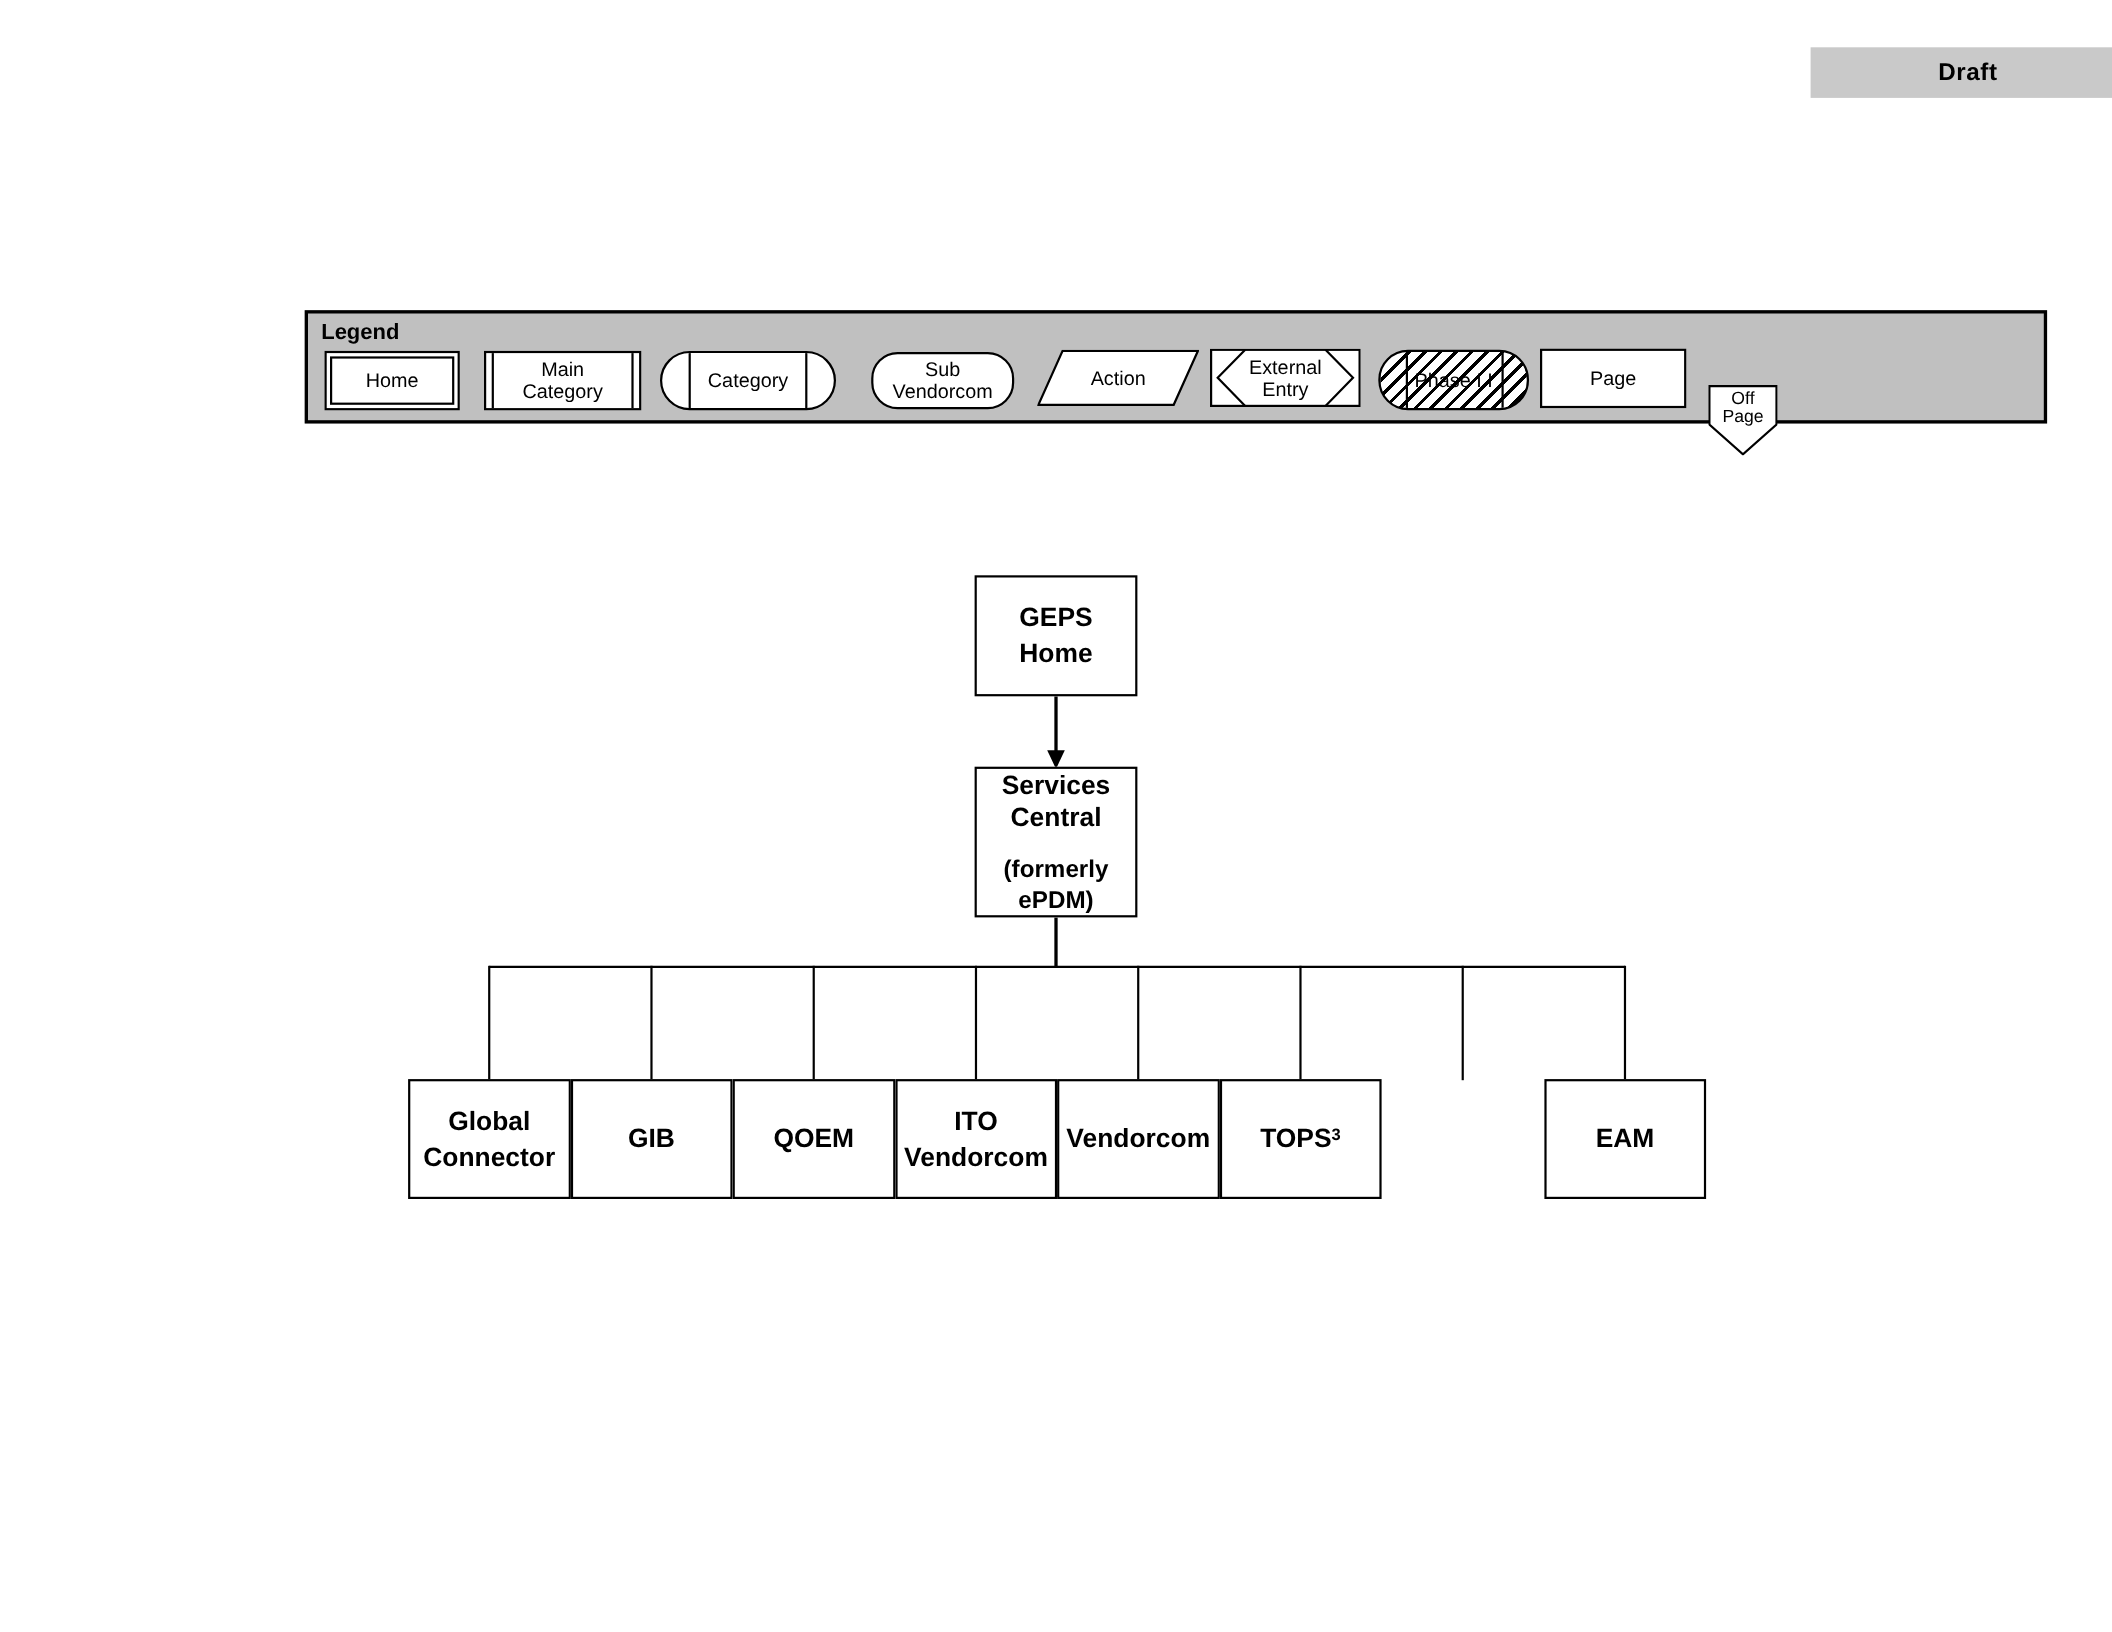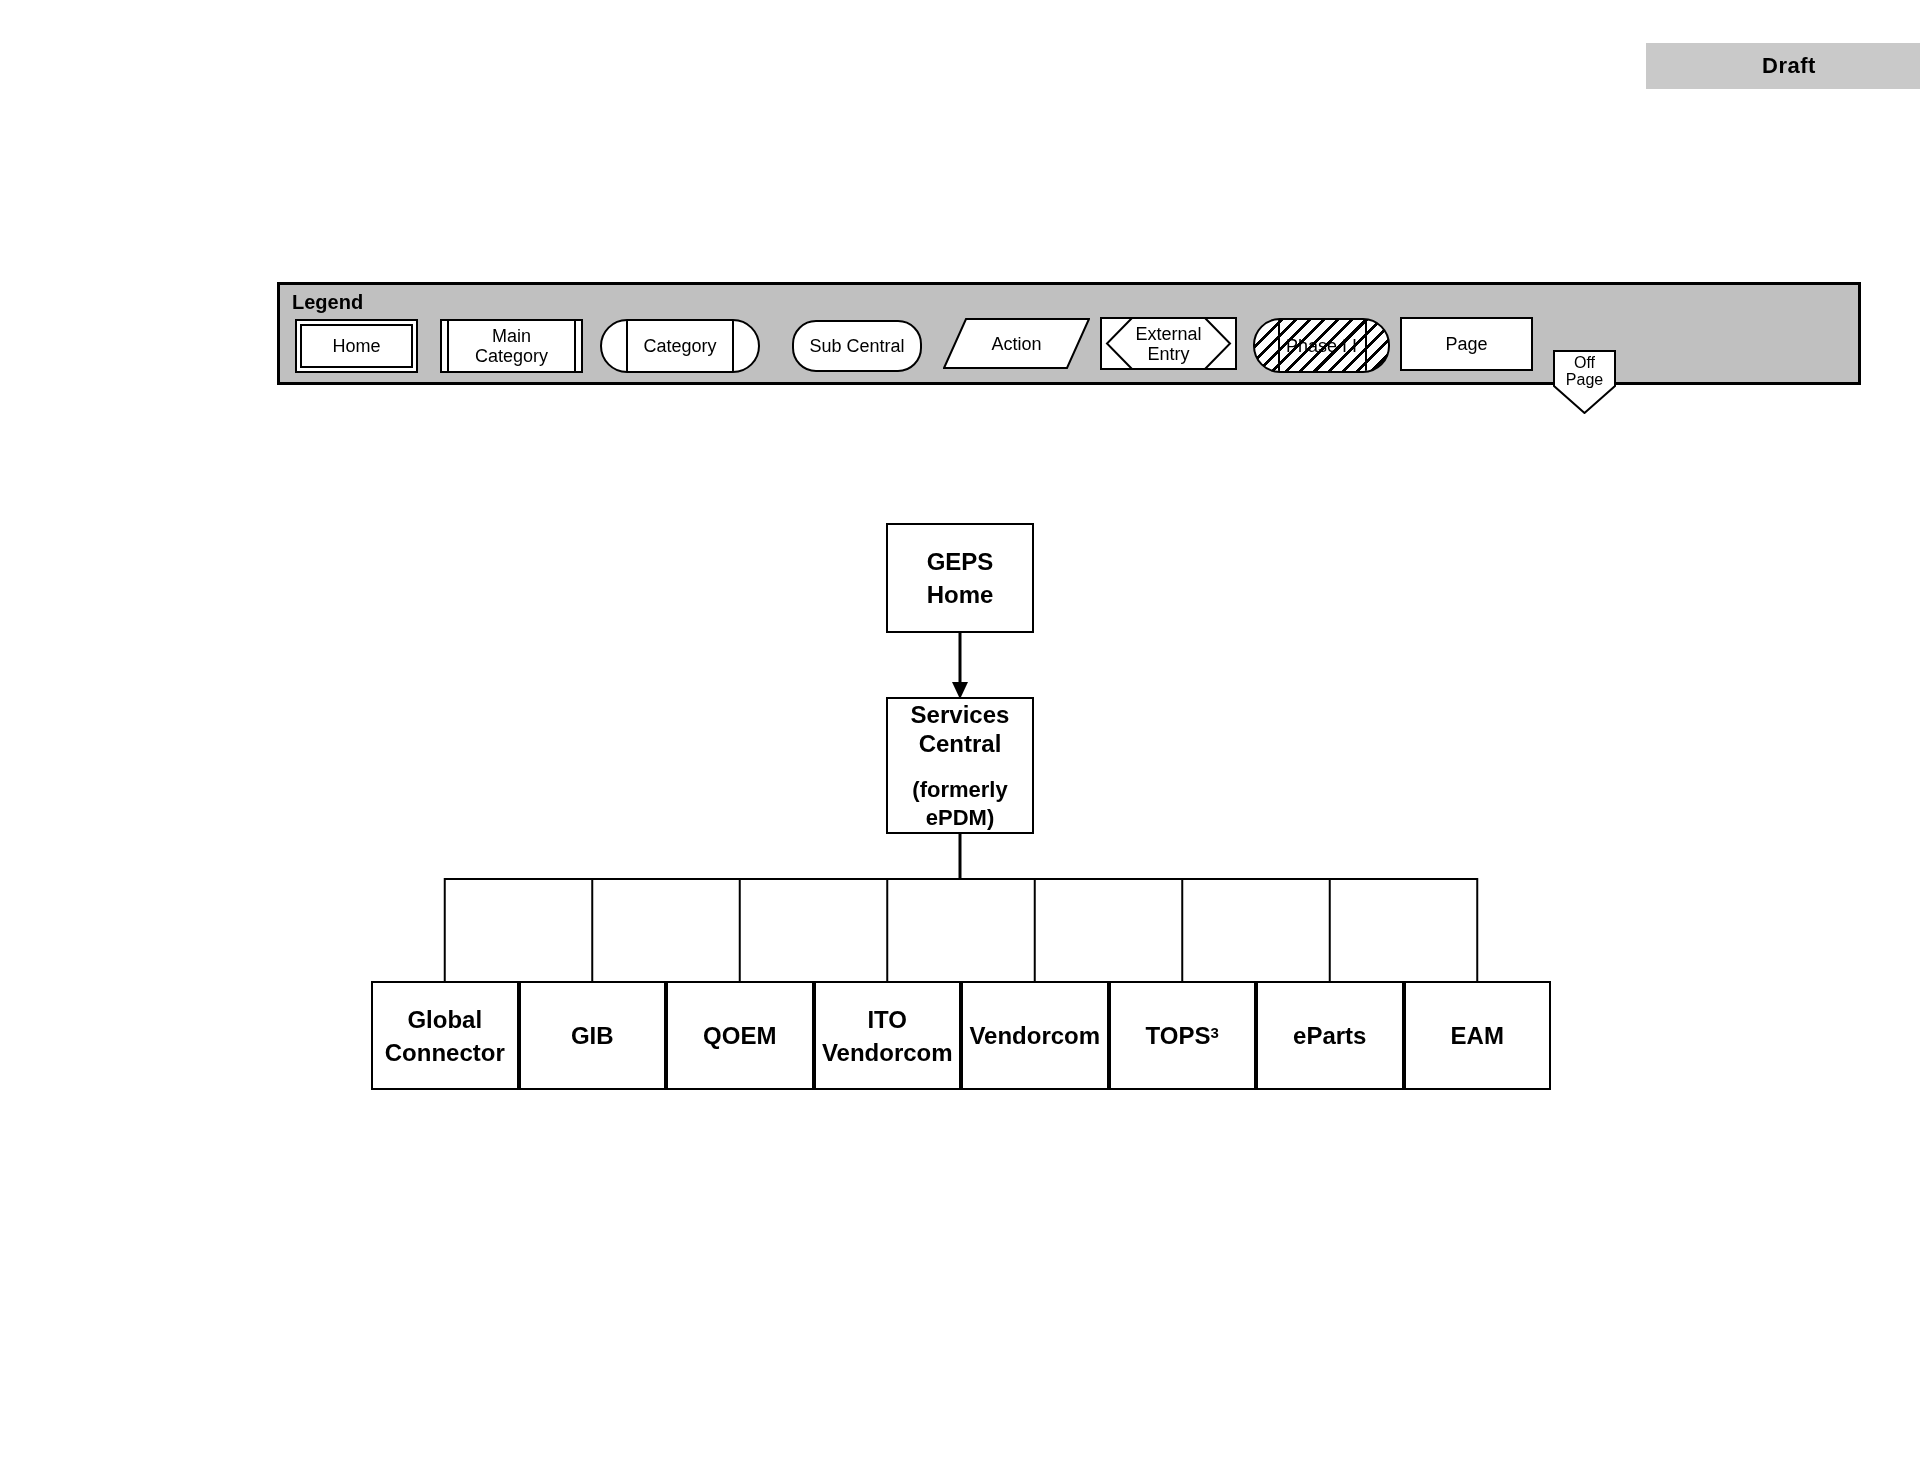--- a/index.html
+++ b/index.html
@@ -95,21 +95,21 @@
 Category</span>
     </div>
 
     <div class="lshape sh-cat">
       <div class="vbar vl"></div>
       <div class="vbar vr"></div>
       <span class="ml">Category</span>
     </div>
 
     <div class="lshape sh-sub">
-      <span class="ml">Sub Central</span>
+      <span class="ml">Sub Vendorcom</span>
     </div>
 
     <div class="svgshell sh-action">
       <svg width="147" height="51" viewBox="0 0 147 51">
         <polygon points="23,1 146,1 124,50 1,50" fill="#ffffff" stroke="#000000" stroke-width="2"></polygon>
       </svg>
       <div class="txt">
           <span class="ml">Action</span>
         </div>
     </div>
@@ -187,20 +187,17 @@
   <div class="node child" style="left:813.5px">
     <span class="nlabel ml">ITO
 Vendorcom</span>
   </div>
   <div class="node child" style="left:961px">
     <span class="nlabel ml">Vendorcom</span>
   </div>
   <div class="node child" style="left:1108.5px">
     <span class="labelwrap"><span class="nlabel">TOPS</span><sup class="nsup">3</sup></span>
   </div>
-  <div class="node child" style="left:1256px">
-    <span class="nlabel ml">eParts</span>
-  </div>
   <div class="node child" style="left:1403.5px">
     <span class="nlabel ml">EAM</span>
   </div>
 
 </div>
 
 </body></html>

